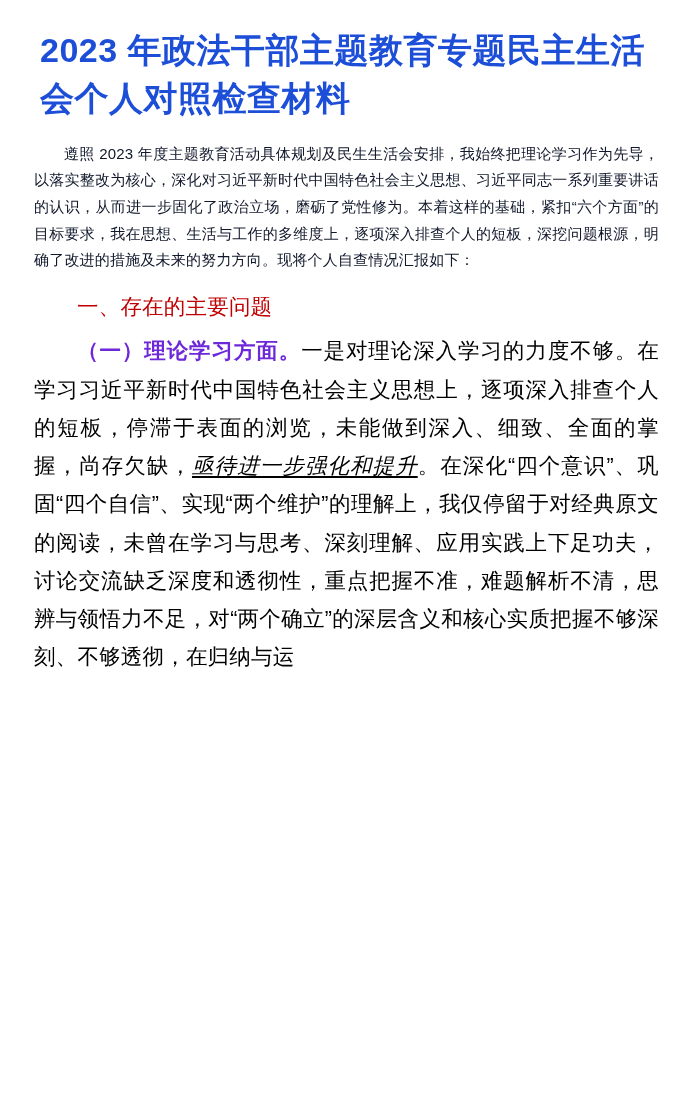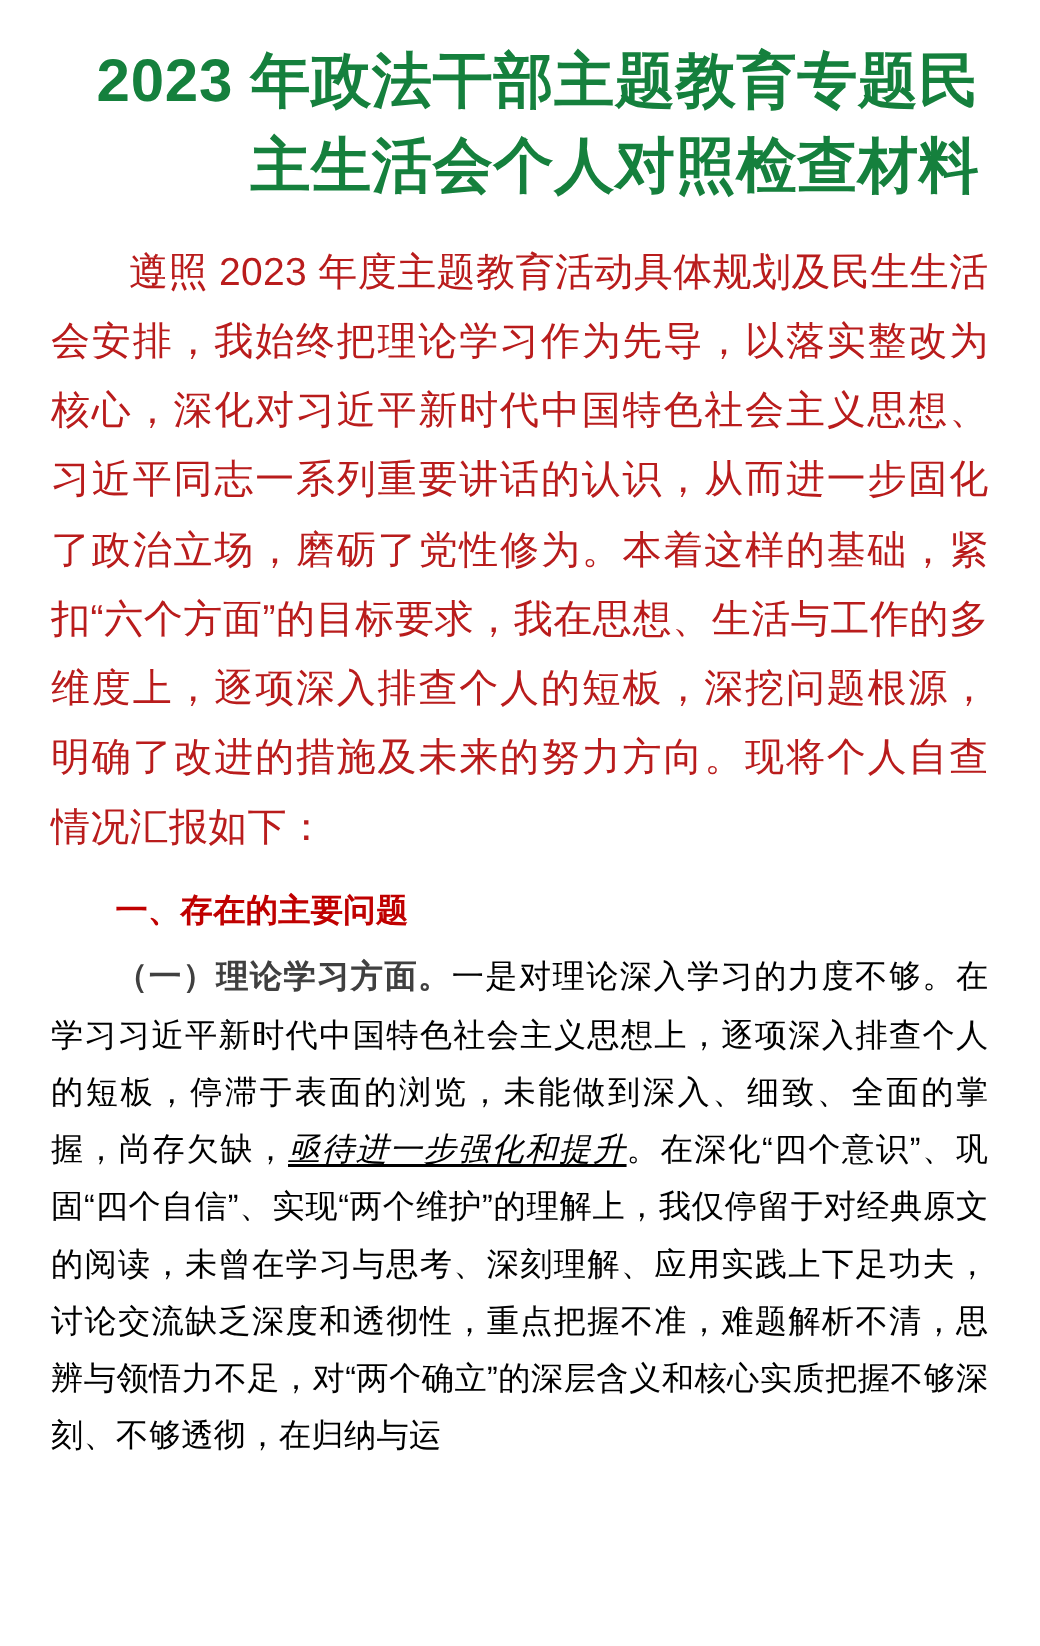--- a/index.html
+++ b/index.html
@@ -16,60 +16,60 @@
   }
   .page {
     width: 693px;
     height: 1097px;
     box-sizing: border-box;
     padding: 26px 34px 0 34px;
     background: #ffffff;
     position: relative;
   }
   .doc-title {
-    font-size: 40px;
+    font-size: 34px;
     font-weight: bold;
     line-height: 1.42;
-    text-align: right;
+    text-align: left;
     letter-spacing: 0.5px;
-    color: #15803d;
+    color: #1d4ed8;
     margin: 0 0 18px 0;
     padding: 0 6px;
   }
   .para {
-    font-size: 26px;
+    font-size: 15px;
     line-height: 1.78;
     text-align: justify;
     text-justify: inter-ideograph;
-    color: #b91c1c;
+    color: #0f172a;
     margin: 0 0 4px 0;
     text-indent: 2em;
     letter-spacing: 0.2px;
   }
   .heading-red {
     font-size: 21.5px;
     line-height: 1.78;
-    font-weight: bold;
+    font-weight: normal;
     color: #c00000;
     margin: 14px 0 6px 0;
     text-indent: 2em;
     letter-spacing: 0.2px;
   }
   .sub-para {
     font-size: 21.5px;
     line-height: 1.78;
     text-align: justify;
     text-justify: inter-ideograph;
     color: #000000;
     margin: 0;
     text-indent: 2em;
     letter-spacing: 0.2px;
   }
   .sub-label {
-    color: #404040;
+    color: #6d28d9;
     font-weight: bold;
   }
   .underline {
     text-decoration: underline;
     text-underline-offset: 3px;
     font-style: italic;
   }
 </style>
 </head>
 <body>

